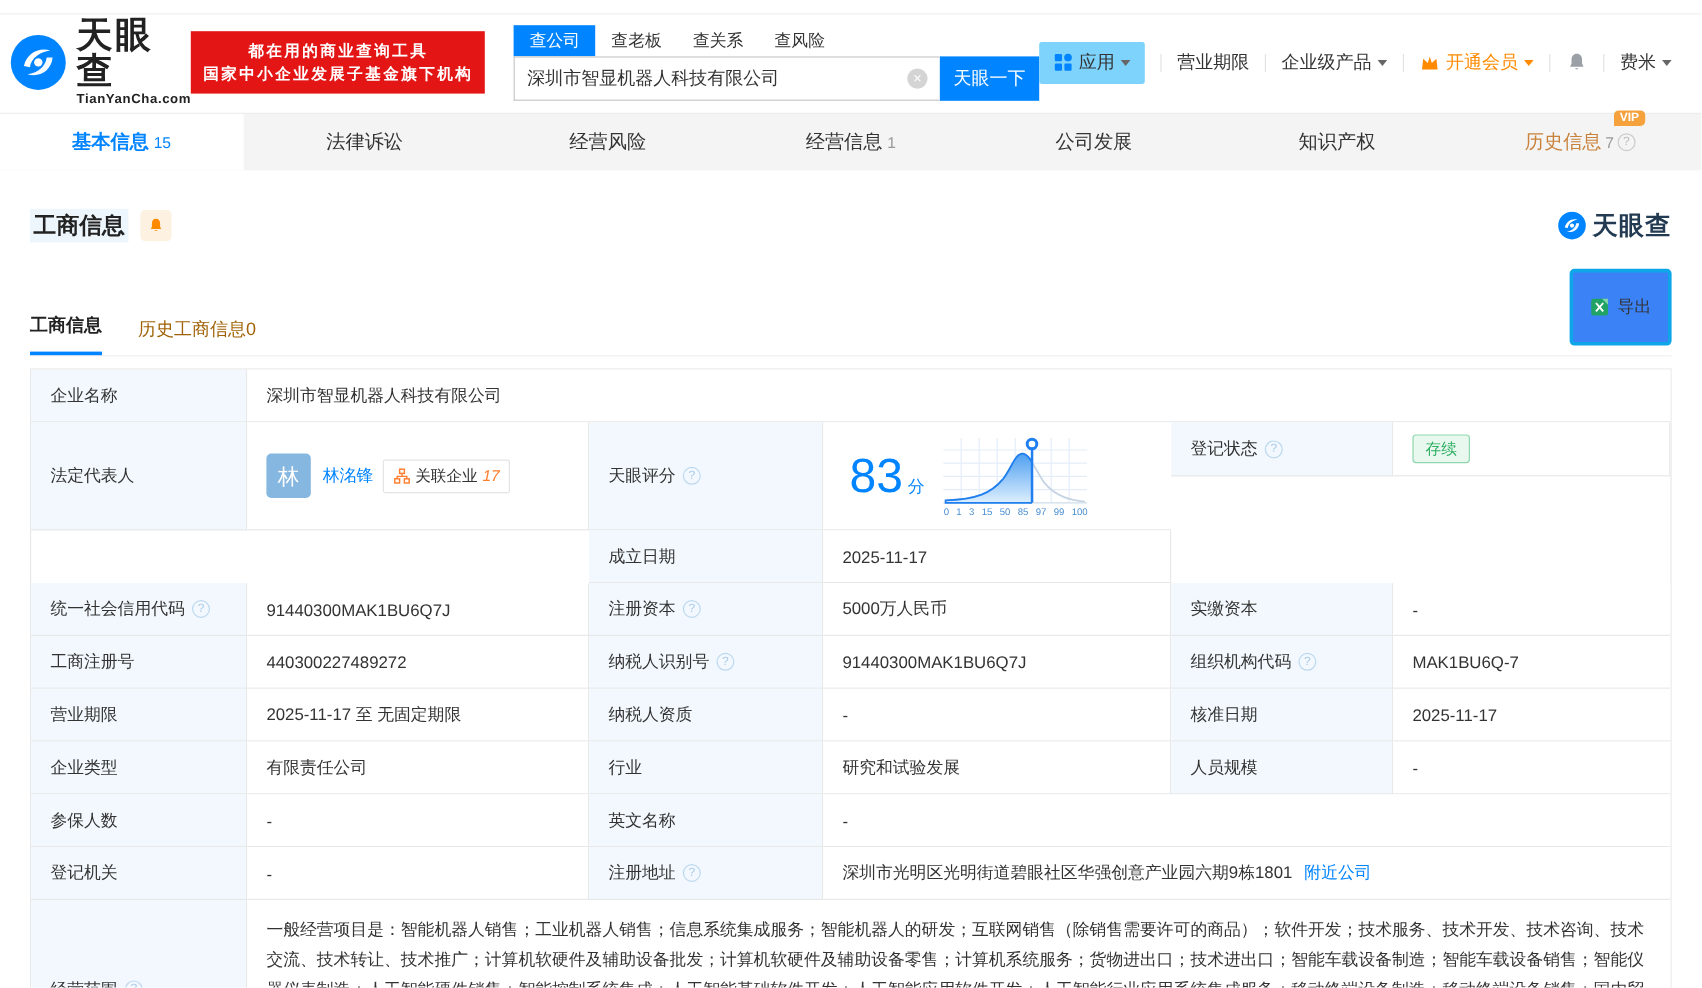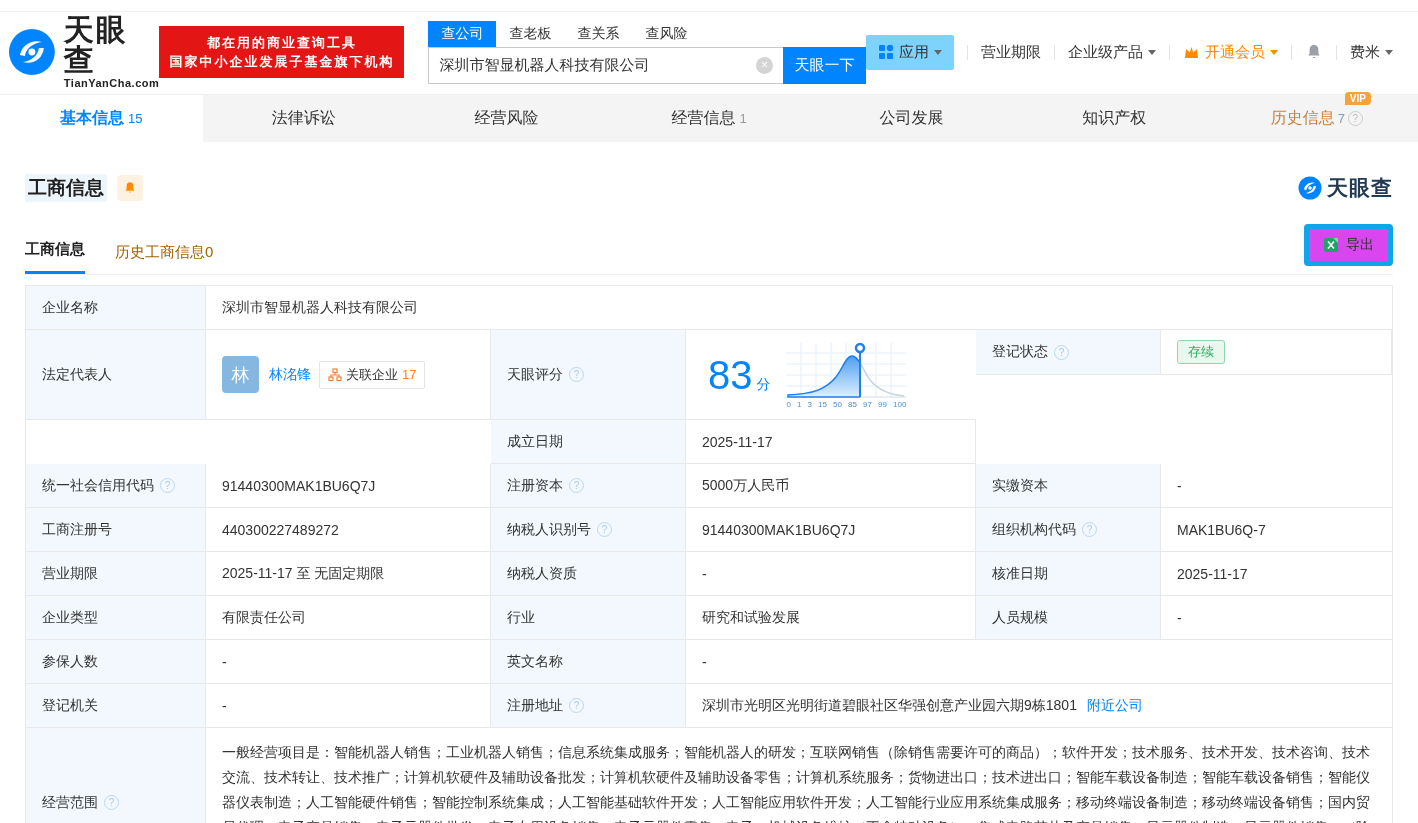--- a/index.html
+++ b/index.html
@@ -56,21 +56,21 @@
   .sec-title { font-size:19px; font-weight:bold; color:#222; background:#eef6fd; padding:1px 3px; }
   .bell-box { margin-left:10px; width:26px; height:26px; background:#fdf1e2; border-radius:4px;
      display:flex; align-items:center; justify-content:center; cursor:pointer; }
   .sec-logo { margin-left:auto; display:flex; align-items:center; gap:5px; }
   .sec-logo-text { font-size:21px; font-weight:bold; color:#223a52; letter-spacing:1px; }
 
   .subtab-row { display:flex; align-items:flex-end; margin-top:22px; border-bottom:1px solid #f1f1f1; padding-bottom:0; }
   .subtab { font-size:15px; padding-bottom:12px; margin-right:30px; cursor:pointer; position:relative; color:#a16207; }
   .subtab.active { color:#222; font-weight:bold; border-bottom:3px solid #0084ff; }
   .export-btn { margin-left:auto; margin-bottom:8px; display:flex; align-items:center; gap:7px;
-     border:5px solid #0ea5e9; border-radius:4px; background:#d946ef; padding:7px 14px; font-size:14px;
+     border:3px solid #0ea5e9; border-radius:4px; background:#3b82f6; padding:20px 14px; font-size:14px;
      color:#333; cursor:pointer; font-family:inherit; }
 
   
   .biz-table { border:1px solid #e8e8e8; margin-top:10px; }
   .t-row { display:grid; grid-template-columns:180px 285px 195px 290px 185px 1fr; }
   .cell { border-right:1px solid #e8e8e8; border-bottom:1px solid #e8e8e8; min-height:44px;
      display:flex; align-items:center; padding:8px 16px; font-size:14px; }
   .cell.last { border-right:none; }
   .t-row:last-child .cell { border-bottom:none; }
   .lc { background:#f2f8fd; color:#333; gap:6px; }
@@ -82,21 +82,21 @@
   .info-icon::after { content:"?"; }
 
   
   .rep-row { display:grid; grid-template-columns:180px 285px 195px 290px 185px 1fr; grid-template-rows:45px 45px; }
   .rep-row .tall { grid-row:1 / 3; }
   .avatar { width:37px; height:37px; border-radius:4px; background:#86b7e0; color:#fff; font-size:18px;
      display:flex; align-items:center; justify-content:center; flex:0 0 auto; }
   .rep-name { color:#0084ff; margin:0 8px 0 10px; cursor:pointer; }
   .rel-badge { display:flex; align-items:center; gap:4px; border:1px solid #e4e4e4; border-radius:2px;
      padding:4px 8px; font-size:13px; cursor:pointer; }
-  .rel-badge .num { color:#ff7d2e; }
+  .rel-badge .num { color:#ff7d2e;font-style:italic; }
   .status-badge { color:#2eaf62; background:#e9f8ef; border:1px solid #8fd8ae; border-radius:3px;
      padding:2px 10px; font-size:13px; }
   .link-blue { color:#0084ff; cursor:pointer; white-space:nowrap; margin-left:10px; }
 
   
   .score-cell { gap:16px; padding-left:22px; }
   .score-num { font-size:40px; font-weight:normal; color:#0084ff; line-height:1; }
   .score-unit { font-size:14px; color:#0084ff; }
   .score-chart { display:flex; flex-direction:column; }
   .axis { display:flex; justify-content:space-between; width:120px; font-size:8px; color:#4a8fd4; margin-top:1px; }

